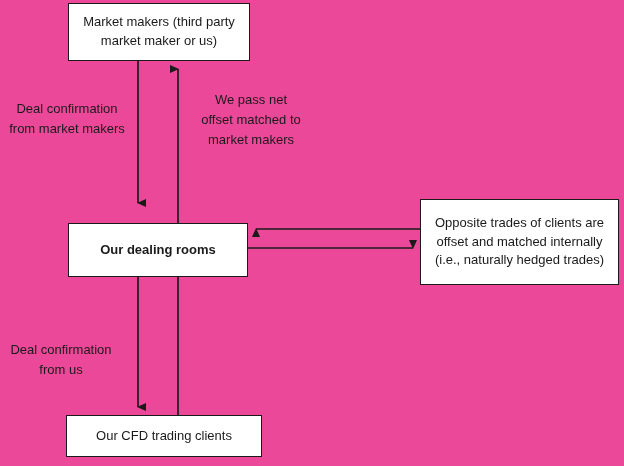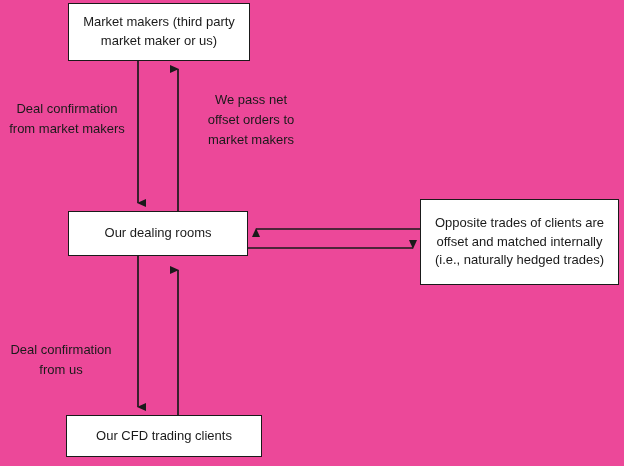--- a/index.html
+++ b/index.html
@@ -78,36 +78,36 @@
 
     <line x1="420" y1="229" x2="256" y2="229" stroke="#1a1a1a" stroke-width="1.7" marker-end="url(#arrow-left)"></line>
 
     <line x1="248" y1="248" x2="413" y2="248" stroke="#1a1a1a" stroke-width="1.7" marker-end="url(#arrow-right)"></line>
   </svg>
 
   <div class="node" style="left:68px; top:3px; width:182px; height:58px;">
     <span>Market makers (third party market maker or us)</span>
   </div>
 
-  <div class="node" style="left:68px; top:211px; width:180px; height:45px;">
+  <div class="node" style="left:68px; top:223px; width:180px; height:54px;font-weight:bold;">
     <span>Our dealing rooms</span>
   </div>
 
   <div class="node" style="left:420px; top:199px; width:199px; height:86px;">
     <span>Opposite trades of clients are offset and matched internally (i.e., naturally hedged trades)</span>
   </div>
 
   <div class="node" style="left:66px; top:415px; width:196px; height:42px;">
     <span>Our CFD trading clients</span>
   </div>
 
   <div class="label" style="left:0px; top:99px; width:134px;">Deal confirmation
 from market makers</div>
 
   <div class="label" style="left:188px; top:90px; width:126px;">We pass net
-offset orders to
+offset matched to
 market makers</div>
 
   <div class="label" style="left:0px; top:340px; width:122px;">Deal confirmation
 from us</div>
 
 
 </div>
 
 </body></html>

